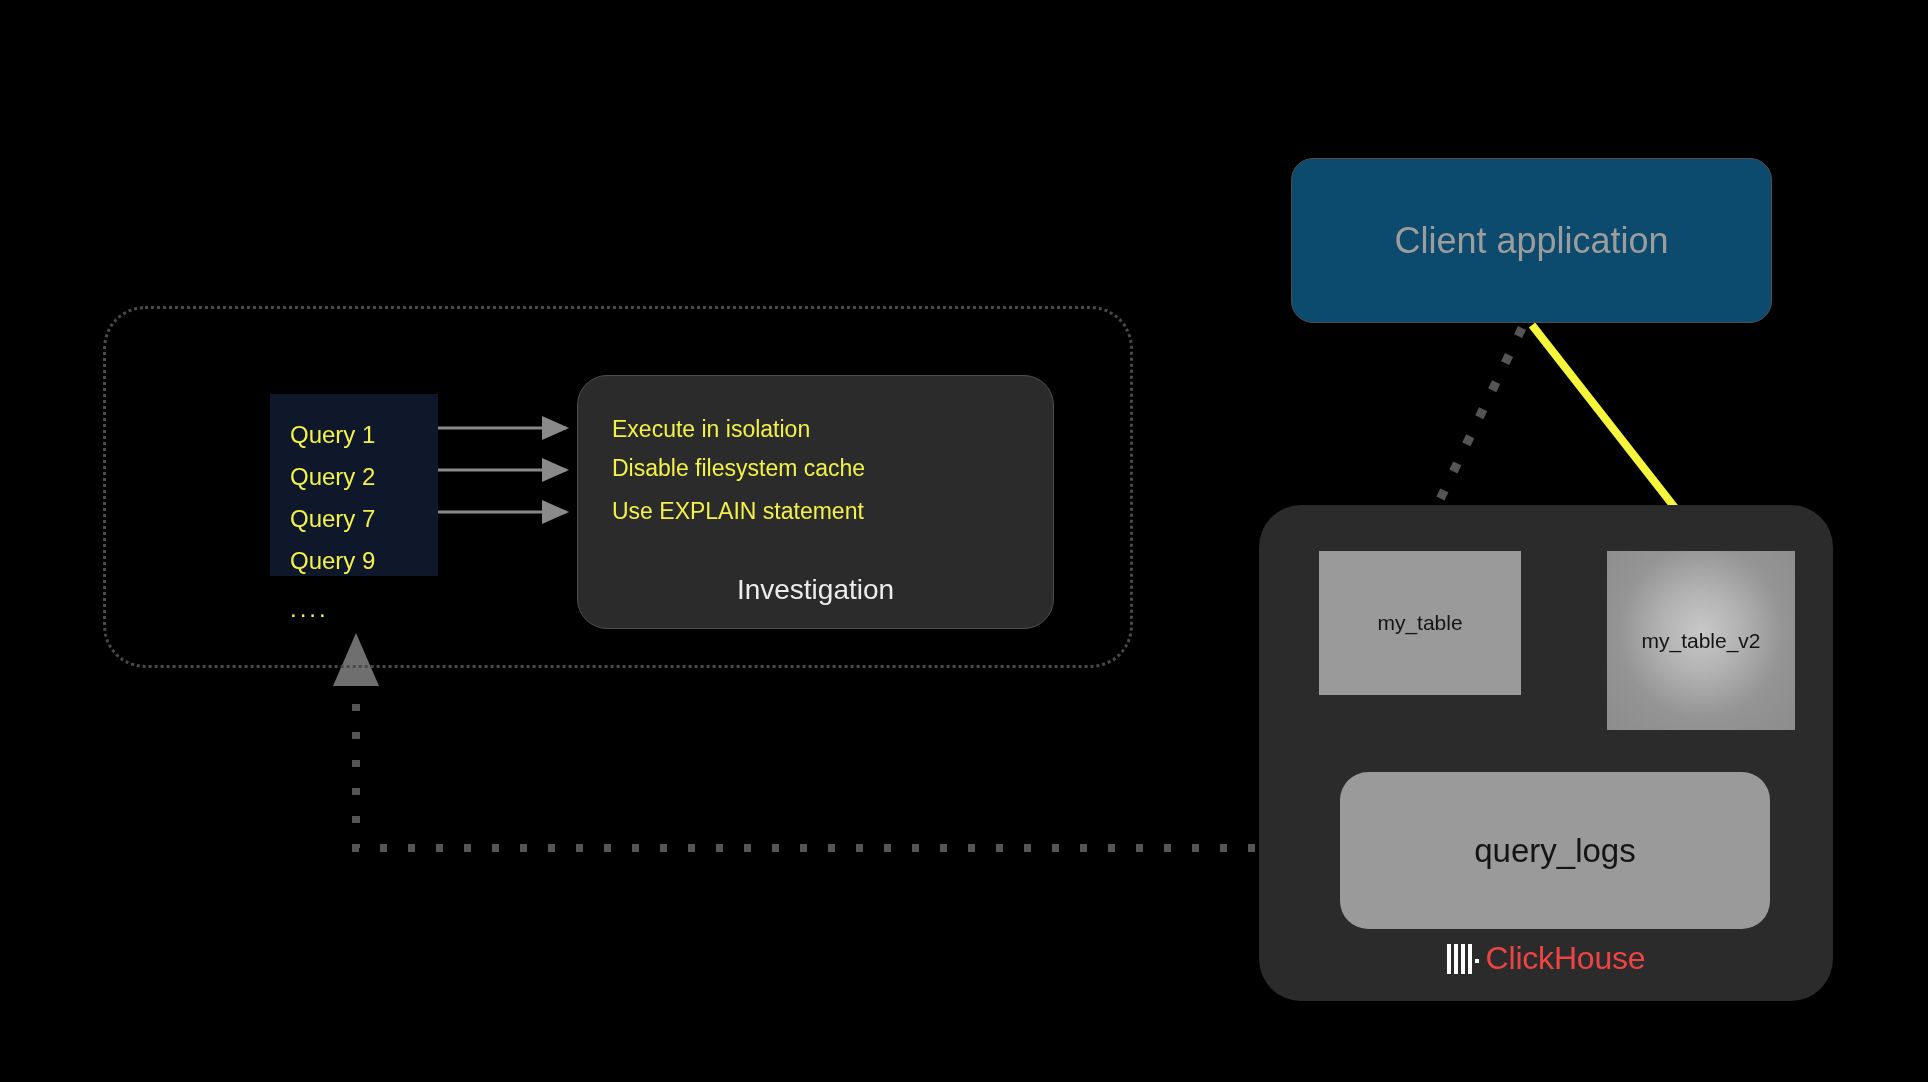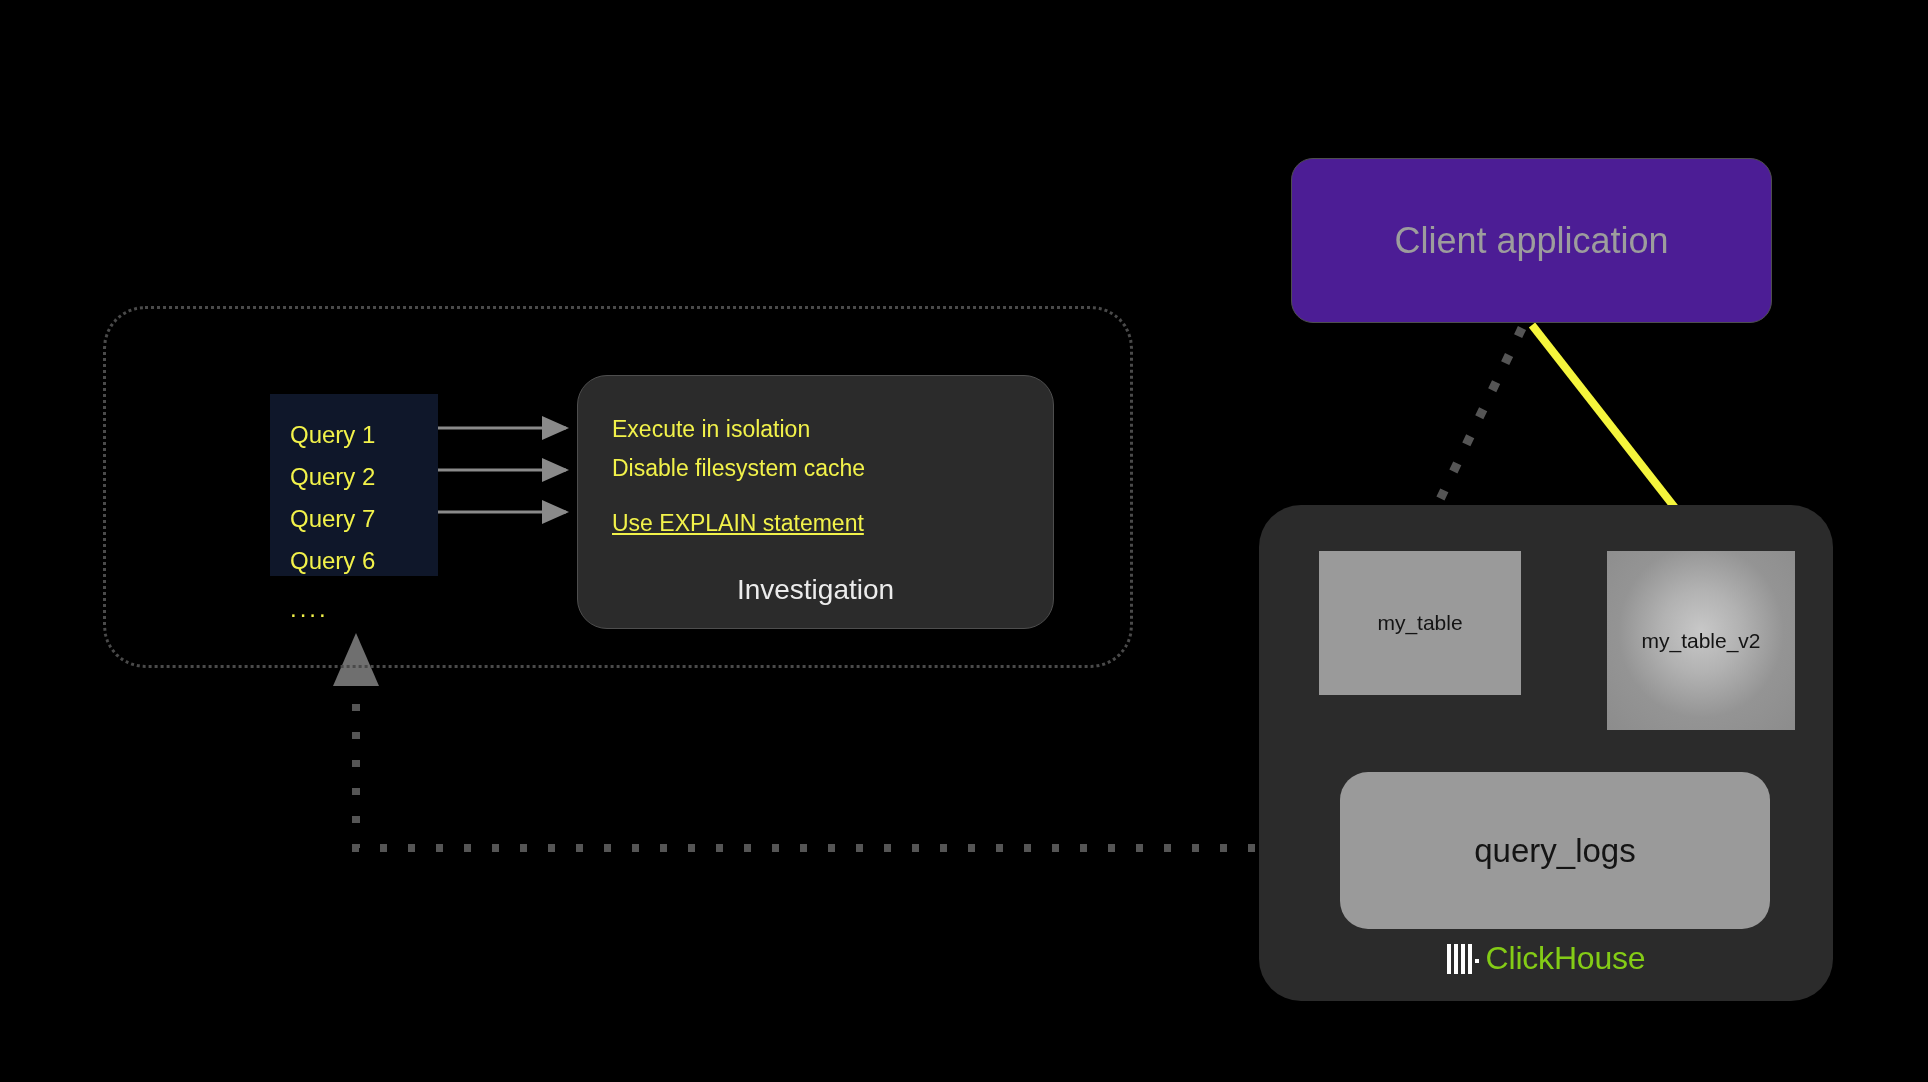--- a/index.html
+++ b/index.html
@@ -79,41 +79,40 @@
     box-sizing: border-box;
     padding: 34px 0 0 34px;
   }
   .invest-line {
     color: #f2f24a;
     font-size: 23px;
     line-height: 39px;
     white-space: nowrap;
   }
   .invest-line.spaced {
-    margin-top: 16px;
-    text-decoration: underline;
+    margin-top: 4px;
   }
   .invest-title {
     position: absolute;
     left: 0;
     right: 0;
     bottom: 22px;
     text-align: center;
     color: #ececec;
     font-size: 28px;
   }
 
   
   .client-box {
     position: absolute;
     left: 1291px;
     top: 158px;
     width: 481px;
     height: 165px;
-    background: #4c1d95;
+    background: #0c4a6e;
     border: 1px solid #4e4e4e;
     border-radius: 22px;
     box-sizing: border-box;
     display: flex;
     align-items: center;
     justify-content: center;
   }
   .client-label {
     color: #9d9d9d;
     font-size: 36px;
@@ -187,21 +186,21 @@
     display: block;
     width: 4px;
     height: 30px;
     background: #ffffff;
   }
   .ch-mark i.dot {
     height: 4px;
     margin-bottom: 11px;
   }
   .ch-word {
-    color: #84cc16;
+    color: #ef4444;
     font-size: 32px;
     letter-spacing: -0.2px;
   }
 </style>
 </head>
 <body>
 
 <div id="stage">
 
   <svg id="connectors" viewBox="0 0 1928 1082" xmlns="http://www.w3.org/2000/svg">
@@ -239,21 +238,21 @@
       <polygon points="356,633 379,686 333,686" fill="#6f6f6f"></polygon>
     </g>
   </svg>
 
   <div class="dotted-container"></div>
 
   <div class="query-panel">
     <div class="query-item">Query 1</div>
     <div class="query-item">Query 2</div>
     <div class="query-item">Query 7</div>
-    <div class="query-item">Query 6</div>
+    <div class="query-item">Query 9</div>
     <div class="query-ellipsis">....</div>
   </div>
 
   <div class="investigation-panel">
     <div class="invest-line">Execute in isolation</div>
     <div class="invest-line">Disable filesystem cache</div>
     <div class="invest-line spaced">Use EXPLAIN statement</div>
     <div class="invest-title">Investigation</div>
   </div>
 

